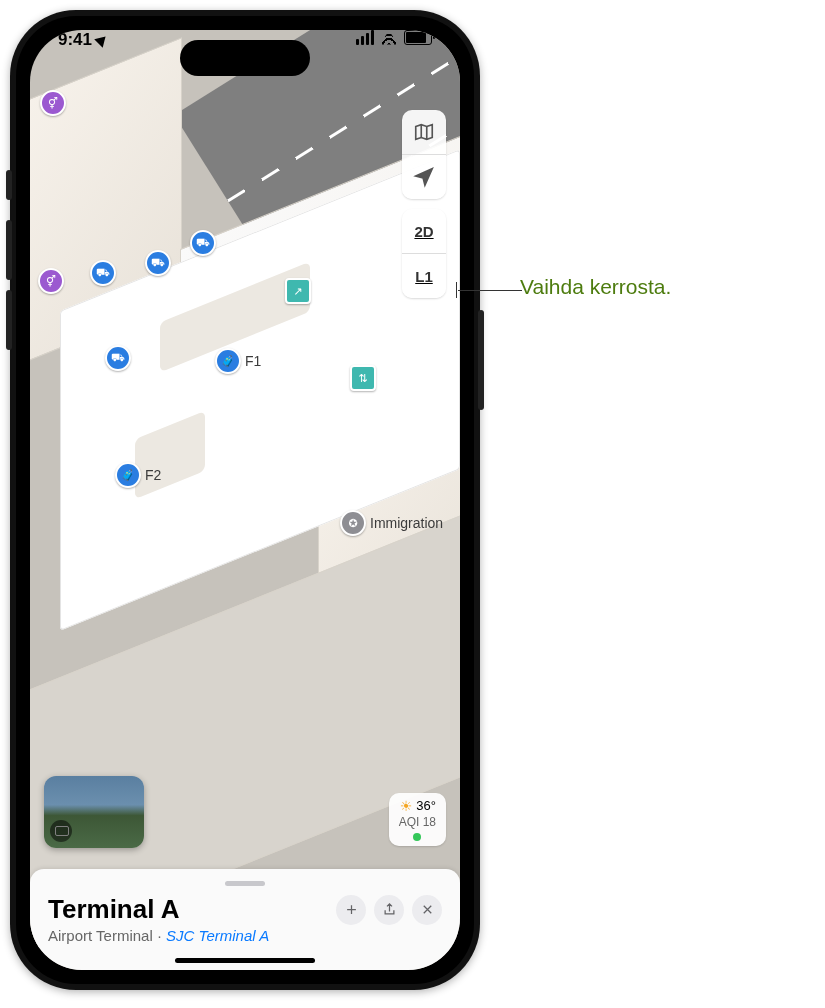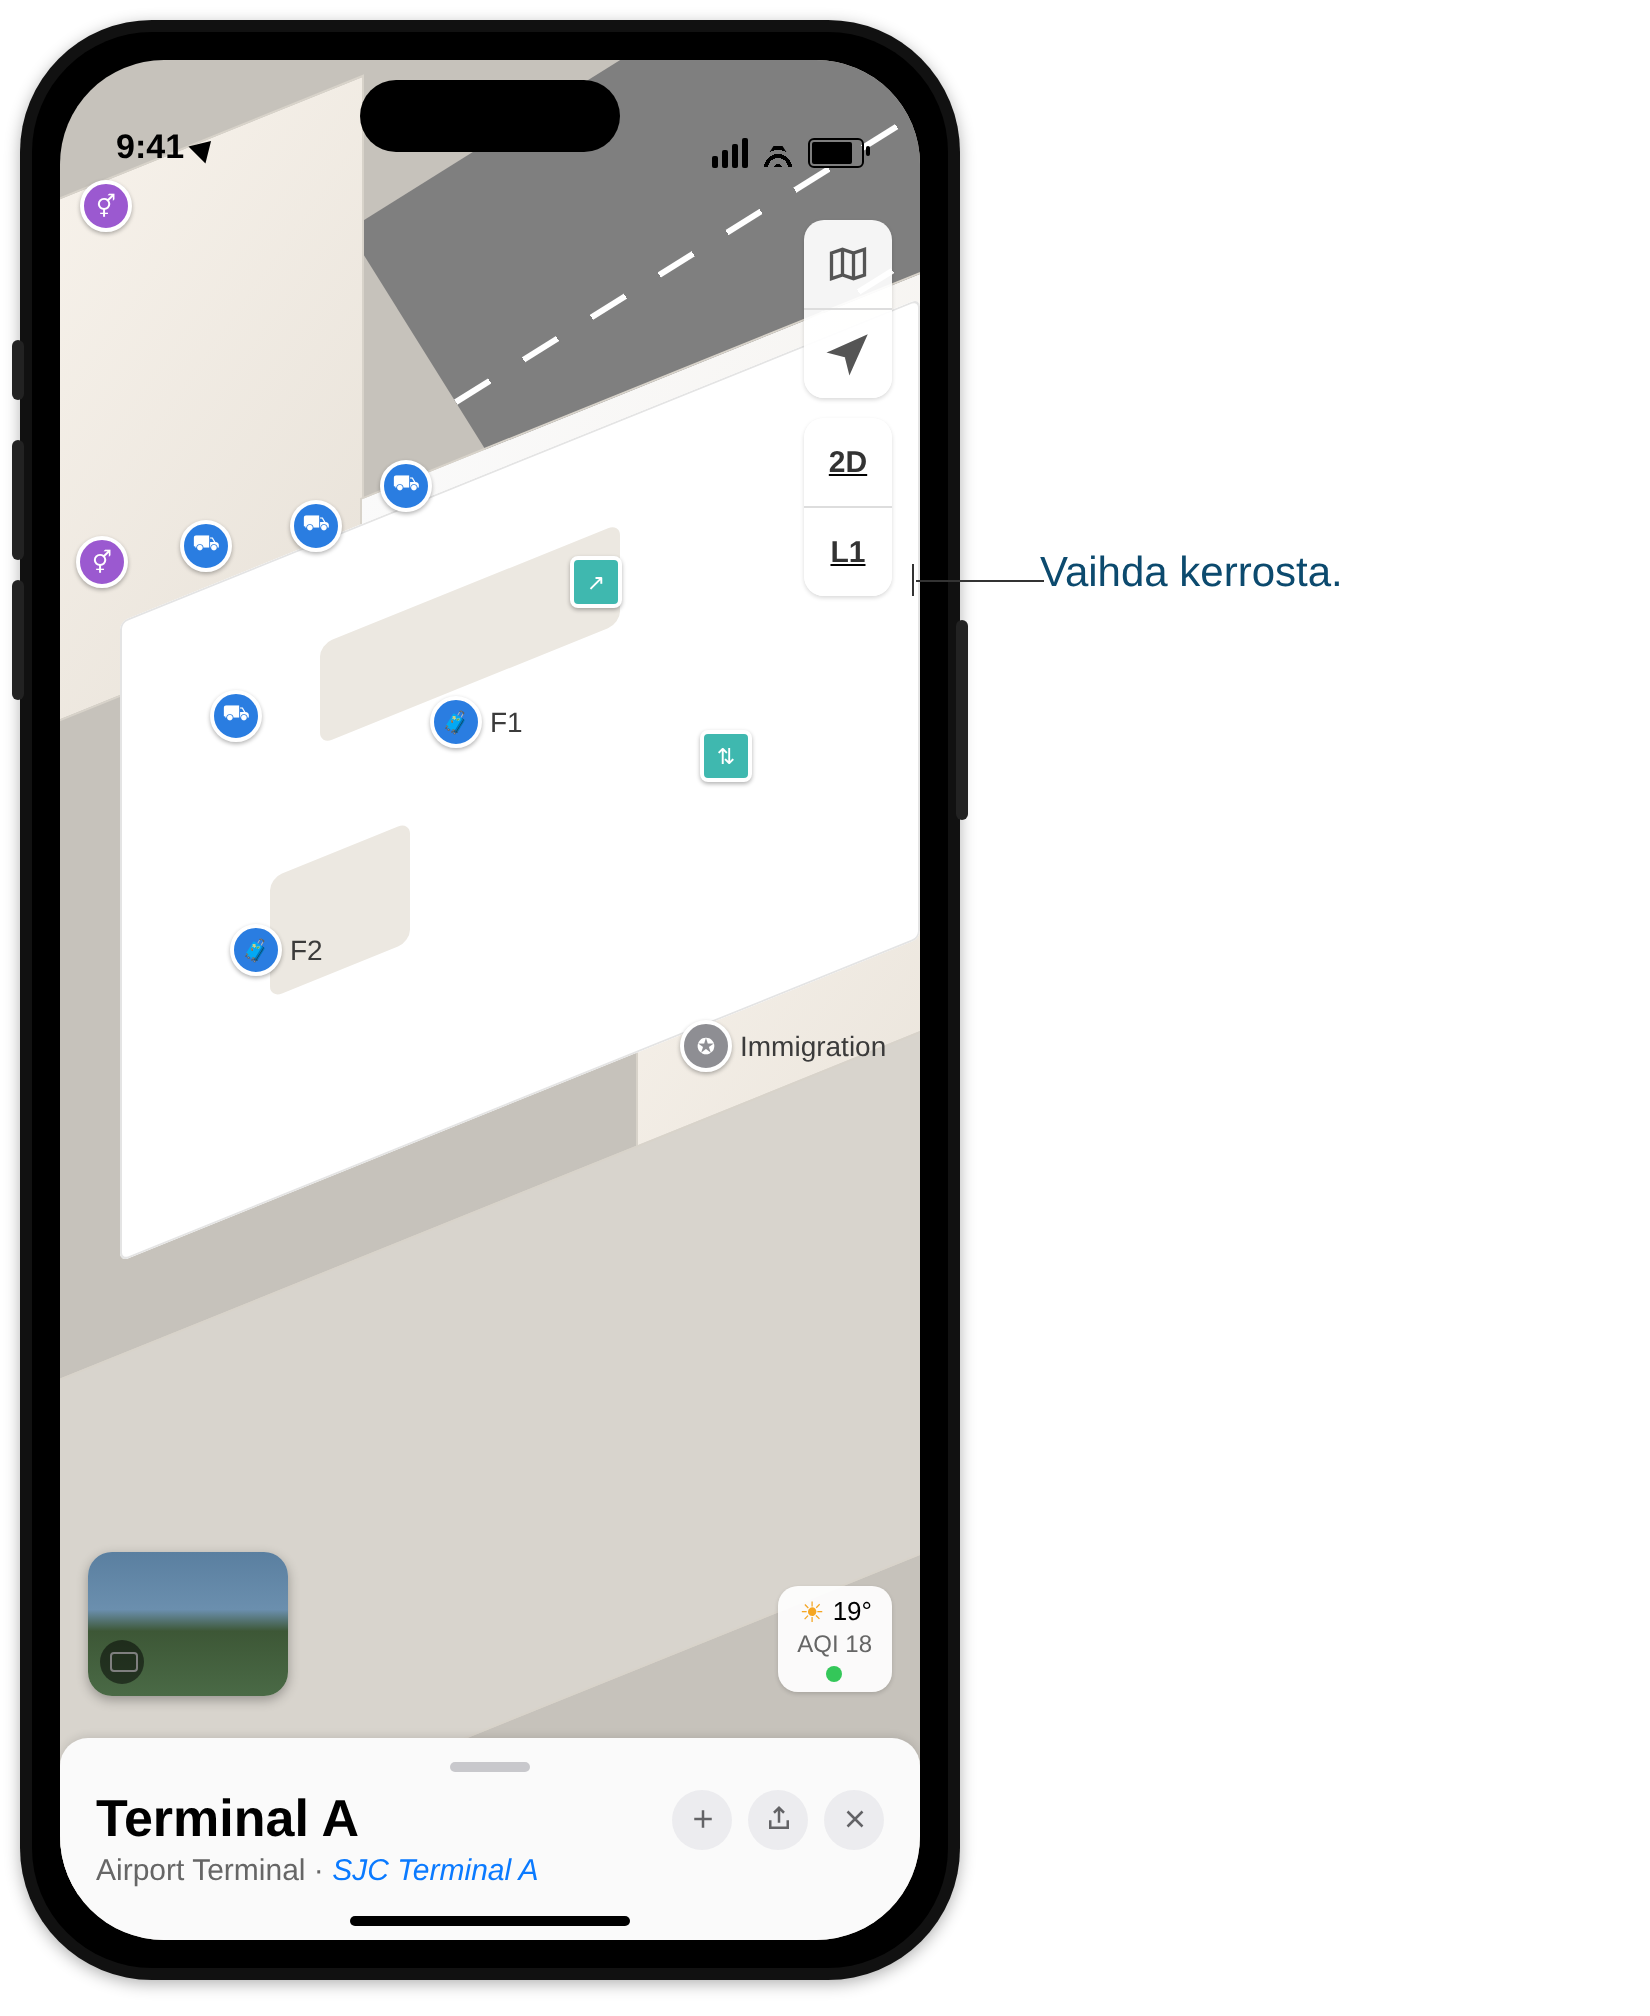--- a/index.html
+++ b/index.html
@@ -8,21 +8,21 @@
   .phone{position:absolute;left:10px;top:10px;width:470px;height:980px;border-radius:66px;background:#111;box-shadow:0 2px 8px rgba(0,0,0,.3);}
   .bezel{position:absolute;inset:6px;border-radius:60px;background:#000;}
   .screen{position:absolute;inset:14px;border-radius:52px;overflow:hidden;background:#c6c2bb;}
   .island{position:absolute;top:10px;left:50%;transform:translateX(-50%);width:130px;height:36px;background:#000;border-radius:20px;z-index:50;}
   .side-btn{position:absolute;background:#222;border-radius:3px;}
   .btn-power{right:-4px;top:300px;width:6px;height:100px;}
   .btn-v1{left:-4px;top:210px;width:6px;height:60px;}
   .btn-v2{left:-4px;top:280px;width:6px;height:60px;}
   .btn-sil{left:-4px;top:160px;width:6px;height:30px;}
   
-  .status{position:absolute;top:0;left:0;right:0;height:54px;display:flex;justify-content:space-between;align-items:flex-end;padding:0 28px;z-index:40;font-weight:600;font-size:17px;}
+  .status{position:absolute;top:0;left:0;right:0;height:54px;display:flex;justify-content:space-between;align-items:flex-start;padding:0 28px;z-index:40;font-weight:600;font-size:17px;}
   .status .left{display:flex;align-items:center;gap:4px;}
   .status .right{display:flex;align-items:center;gap:6px;}
   .loc-arrow{width:0;height:0;border-left:6px solid transparent;border-right:6px solid transparent;border-bottom:10px solid #000;transform:rotate(45deg);}
   .sig-bars{display:flex;align-items:flex-end;gap:2px;}
   .sig-bars span{width:3px;background:#000;border-radius:1px;}
   .sig-bars span:nth-child(1){height:6px;}
   .sig-bars span:nth-child(2){height:9px;}
   .sig-bars span:nth-child(3){height:12px;}
   .sig-bars span:nth-child(4){height:15px;}
   .wifi{width:18px;height:14px;position:relative;}
@@ -78,21 +78,21 @@
   .grab{width:40px;height:5px;background:#c8c8cc;border-radius:3px;margin:0 auto 8px;}
   .card-top{display:flex;align-items:center;justify-content:space-between;}
   .card h1{margin:0;font-size:26px;font-weight:700;}
   .card-actions{display:flex;gap:8px;}
   .round{width:30px;height:30px;border-radius:50%;background:#ececef;display:flex;align-items:center;justify-content:center;color:#636366;font-size:16px;}
   .round svg{width:15px;height:15px;stroke:#636366;fill:none;stroke-width:2;}
   .sub{font-size:15px;color:#666;margin-top:2px;}
   .sub a{color:#0a7aff;text-decoration:none;font-style:italic;}
   .home-ind{position:absolute;bottom:7px;left:50%;transform:translateX(-50%);width:140px;height:5px;background:#000;border-radius:3px;}
   
-  .callout{position:absolute;left:520px;top:275px;font-size:21px;color:#0c4a6e;}
+  .callout{position:absolute;left:520px;top:275px;font-size:21px;color:#4d7c0f;}
   .leader{position:absolute;left:458px;top:290px;width:64px;height:1px;background:#333;}
   .leader::before{content:"";position:absolute;left:-2px;top:-8px;width:1px;height:16px;background:#333;}
 </style>
 </head>
 <body>
 
 <div class="canvas">
 
   <div class="phone">
     <div class="side-btn btn-power"></div>
@@ -217,21 +217,21 @@
           </div>
         </div>
 
         <div class="thumb">
           <i></i>
         </div>
 
         <div class="weather">
           <div class="row1">
             <span class="sun">☀︎</span>
-            <span>19°</span>
+            <span>36°</span>
           </div>
           <div class="aqi">
             <span>AQI 18</span>
             <span class="aqi-dot"></span>
           </div>
         </div>
 
         <div class="card">
           <div class="grab"></div>
           <div class="card-top">

